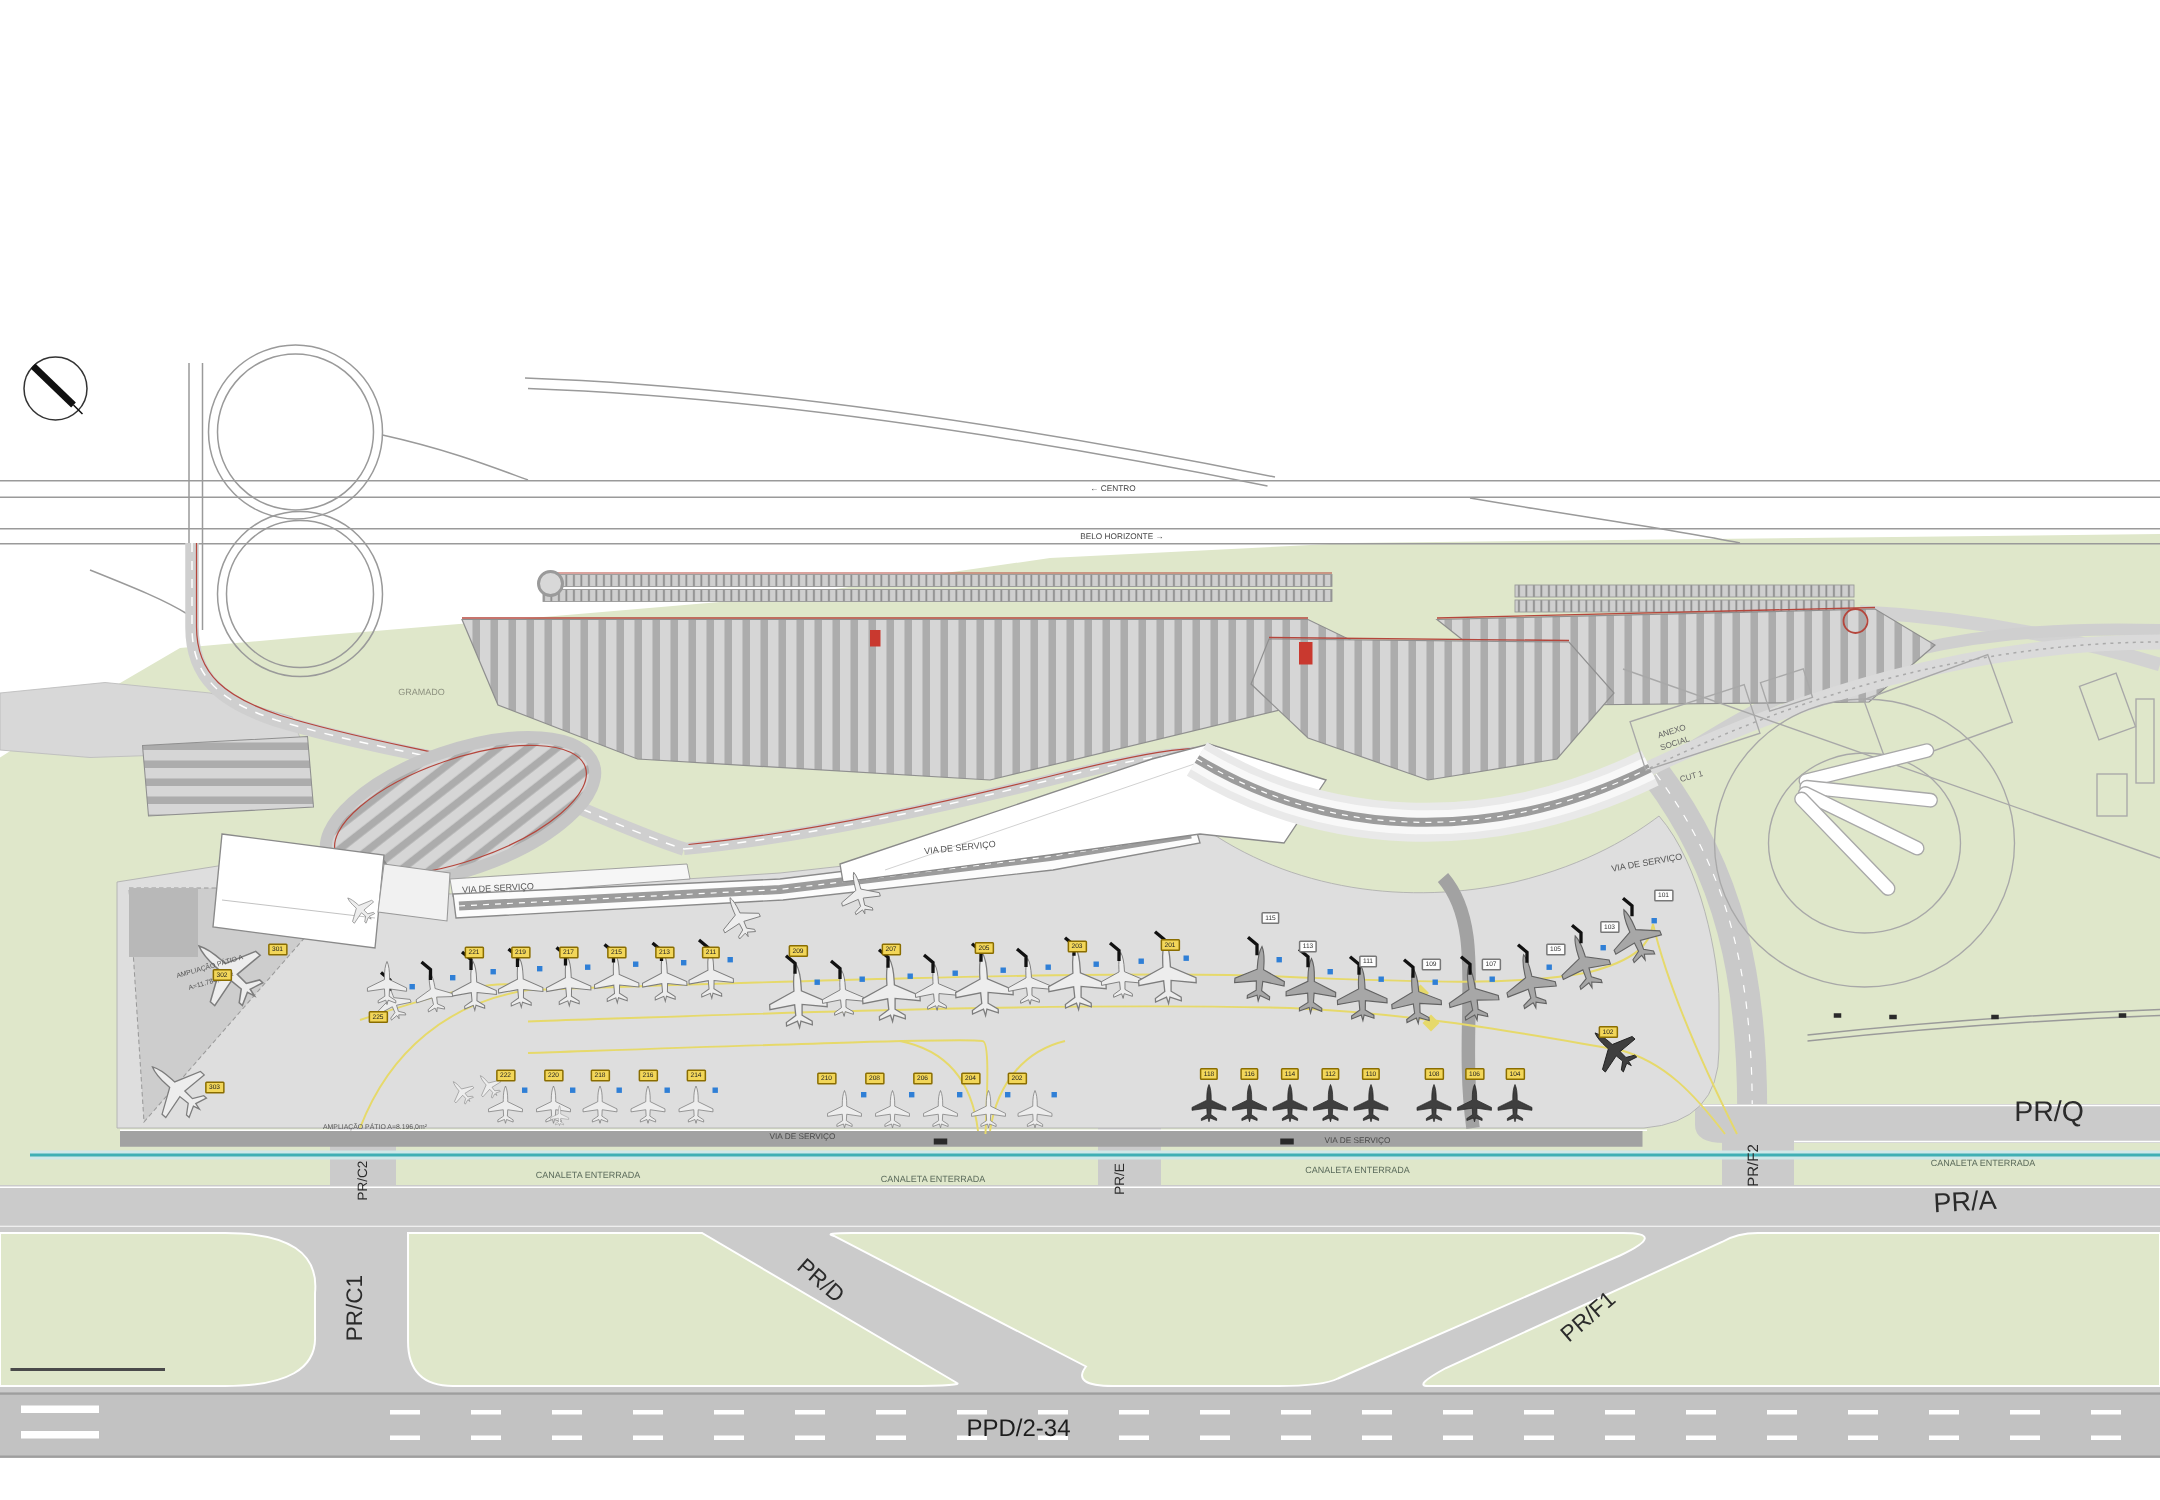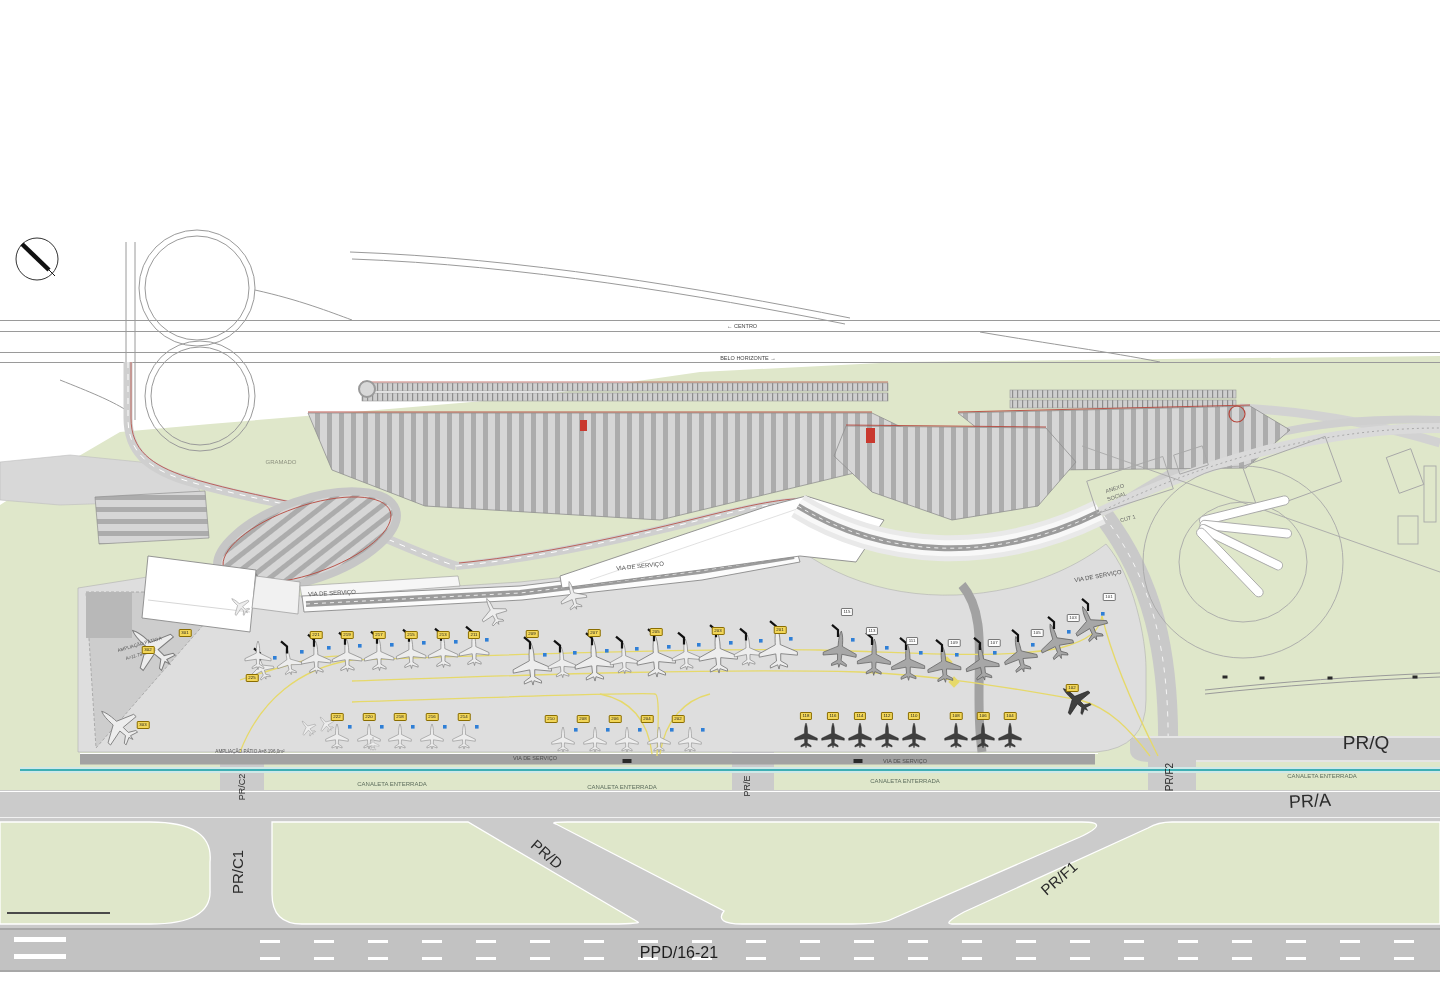--- a/index.html
+++ b/index.html
@@ -344,21 +344,21 @@
       <div class="lbl" style="left: 141px; top: 655px; font-size: 4.6px; color: rgb(85, 85, 85); transform: translate(-50%, -50%) rotate(-16deg);">A=11.784,18m²</div>
       <div class="lbl" style="left: 250px; top: 752px; font-size: 4.6px; color: rgb(85, 85, 85); transform: translate(-50%, -50%) rotate(0deg);">AMPLIAÇÃO  PÁTIO   A=8.196,0m²</div>
       <div class="lbl" style="left: 1366px; top: 742px; font-size: 19px; color: rgb(43, 43, 43); transform: translate(-50%, -50%) rotate(0deg);">PR/Q</div>
       <div class="lbl" style="left: 1310px; top: 801px; font-size: 18px; color: rgb(43, 43, 43); transform: translate(-50%, -50%) rotate(-3deg);">PR/A</div>
       <div class="lbl" style="left: 237px; top: 872px; font-size: 15px; color: rgb(43, 43, 43); transform: translate(-50%, -50%) rotate(-90deg);">PR/C1</div>
       <div class="lbl" style="left: 242px; top: 787px; font-size: 9px; color: rgb(43, 43, 43); transform: translate(-50%, -50%) rotate(-90deg);">PR/C2</div>
       <div class="lbl" style="left: 547px; top: 854px; font-size: 15px; color: rgb(43, 43, 43); transform: translate(-50%, -50%) rotate(41deg);">PR/D</div>
       <div class="lbl" style="left: 747px; top: 786px; font-size: 9px; color: rgb(43, 43, 43); transform: translate(-50%, -50%) rotate(-90deg);">PR/E</div>
       <div class="lbl" style="left: 1059px; top: 878px; font-size: 15px; color: rgb(43, 43, 43); transform: translate(-50%, -50%) rotate(-41deg);">PR/F1</div>
       <div class="lbl" style="left: 1170px; top: 777px; font-size: 10px; color: rgb(43, 43, 43); transform: translate(-50%, -50%) rotate(-90deg);">PR/F2</div>
-      <div class="lbl" style="left: 679px; top: 953px; font-size: 16px; color: rgb(30, 30, 30); transform: translate(-50%, -50%) rotate(0deg);">PPD/16-21</div>
+      <div class="lbl" style="left: 679px; top: 953px; font-size: 16px; color: rgb(30, 30, 30); transform: translate(-50%, -50%) rotate(0deg);">PPD/2-34</div>
       <div class="tag yellow" style="left: 185px; top: 633px;">301</div>
       <div class="tag yellow" style="left: 148px; top: 650px;">302</div>
       <div class="tag yellow" style="left: 143px; top: 725px;">303</div>
       <div class="tag yellow" style="left: 252px; top: 678px;">225</div>
       <div class="tag yellow" style="left: 316px; top: 635px;">221</div>
       <div class="tag yellow" style="left: 347px; top: 635px;">219</div>
       <div class="tag yellow" style="left: 379px; top: 635px;">217</div>
       <div class="tag yellow" style="left: 411px; top: 635px;">215</div>
       <div class="tag yellow" style="left: 443px; top: 635px;">213</div>
       <div class="tag yellow" style="left: 474px; top: 635px;">211</div>

